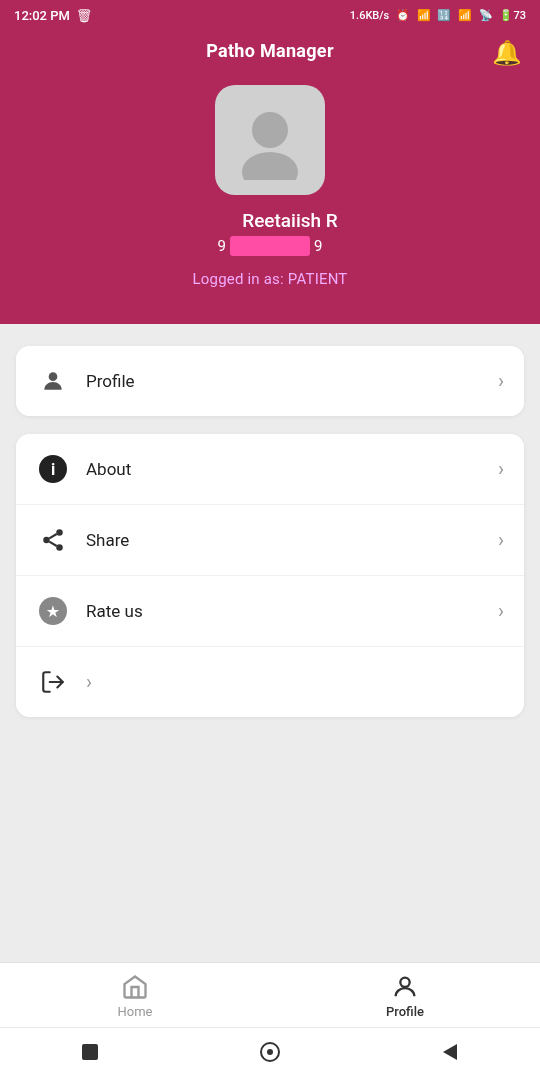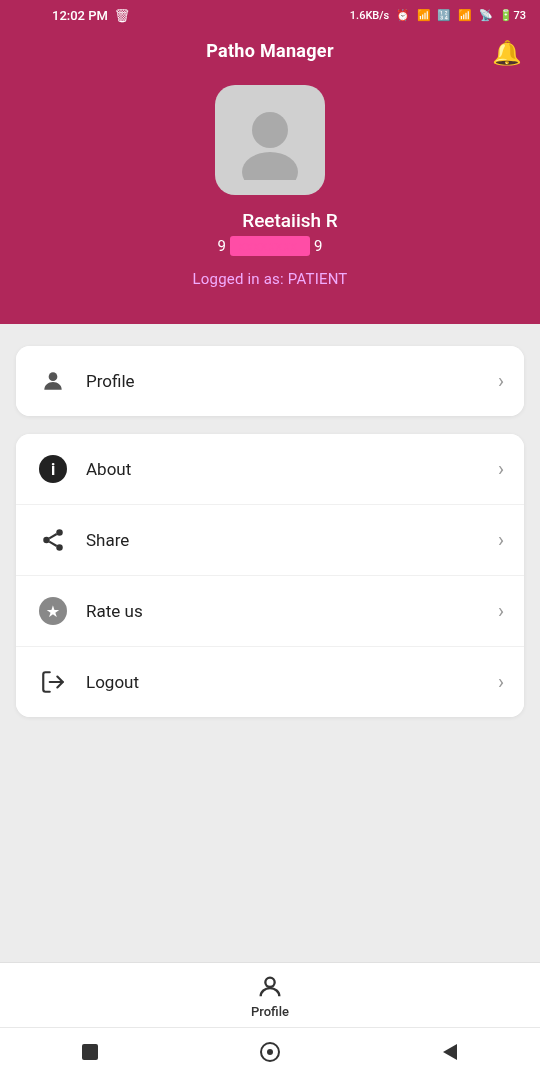--- a/index.html
+++ b/index.html
@@ -19,21 +19,21 @@
       background: #b0275a;
       color: white;
       font-size: 13px;
       font-weight: 500;
       display: flex;
       align-items: center;
       justify-content: space-between;
       padding: 6px 14px;
       height: 30px;
     }
-    .status-left { display: flex; align-items: center; gap: 6px; margin-left: 38px; }
+    .status-left { display: flex; align-items: center; gap: 6px; }
     .status-right { display: flex; align-items: center; gap: 7px; font-size: 11px; }
 
     
     .header {
       background: #b0275a;
       display: flex;
       align-items: center;
       justify-content: center;
       padding: 10px 20px 14px;
       position: relative;
@@ -299,28 +299,34 @@
     </div>
 
     <div class="menu-item">
       <div class="menu-icon">
         <svg width="26" height="26" viewBox="0 0 24 24" fill="none">
           <path d="M9 21H5a2 2 0 0 1-2-2V5a2 2 0 0 1 2-2h4" stroke="#333" stroke-width="2" stroke-linecap="round"></path>
           <polyline points="16 17 21 12 16 7" stroke="#333" stroke-width="2" stroke-linecap="round" stroke-linejoin="round"></polyline>
           <line x1="21" y1="12" x2="9" y2="12" stroke="#333" stroke-width="2" stroke-linecap="round"></line>
         </svg>
       </div>
-      <span class="menu-label">Logout</span>
       <span class="menu-arrow">›</span>
     </div>
 
   </div>
 </div>
 
 <div class="bottom-nav">
+  <div class="nav-item">
+    <svg width="28" height="28" viewBox="0 0 24 24" fill="none">
+      <path d="M3 9.5L12 3l9 6.5V20a1 1 0 0 1-1 1H4a1 1 0 0 1-1-1V9.5z" stroke="#999" stroke-width="2" fill="none"></path>
+      <path d="M9 21V12h6v9" stroke="#999" stroke-width="2"></path>
+    </svg>
+    <span class="nav-label">Home</span>
+  </div>
   <div class="nav-item">
     <svg width="28" height="28" viewBox="0 0 24 24" fill="none">
       <circle cx="12" cy="8" r="4" stroke="#333" stroke-width="2" fill="none"></circle>
       <path d="M4 20c0-4 3.6-7 8-7s8 3 8 7" stroke="#333" stroke-width="2" fill="none"></path>
     </svg>
     <span class="nav-label active">Profile</span>
   </div>
 </div>
 
 <div class="android-nav">

